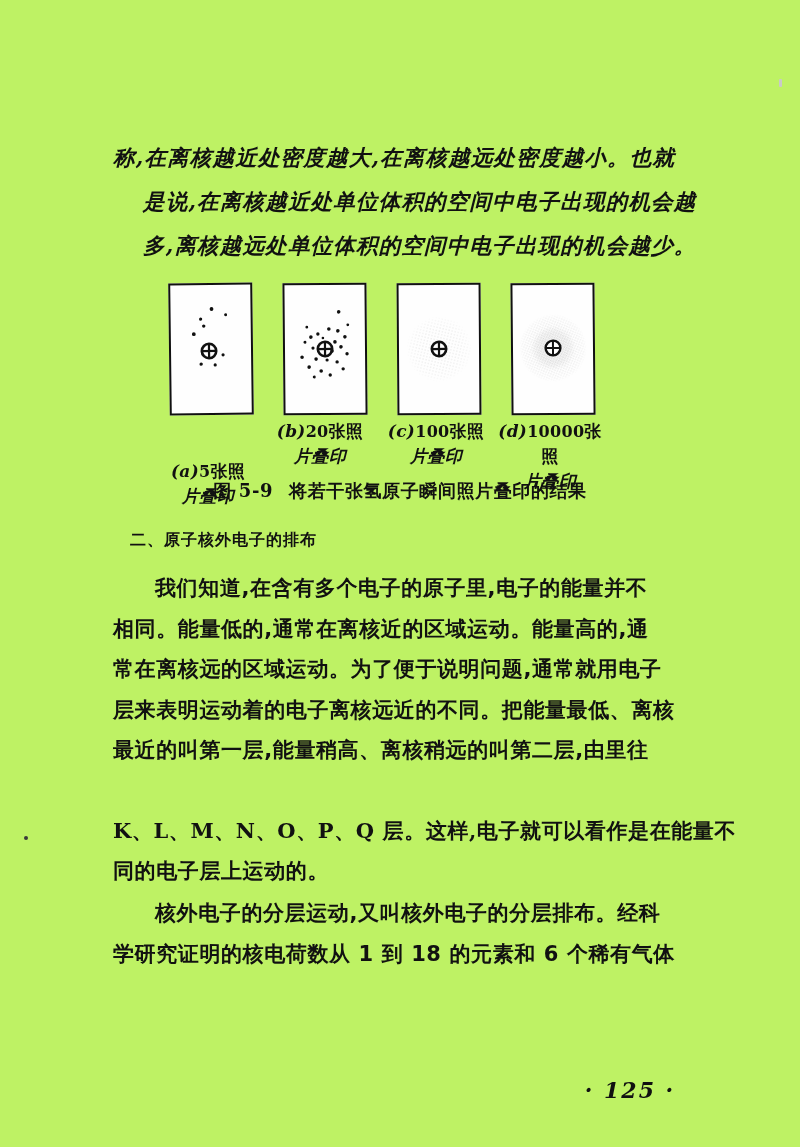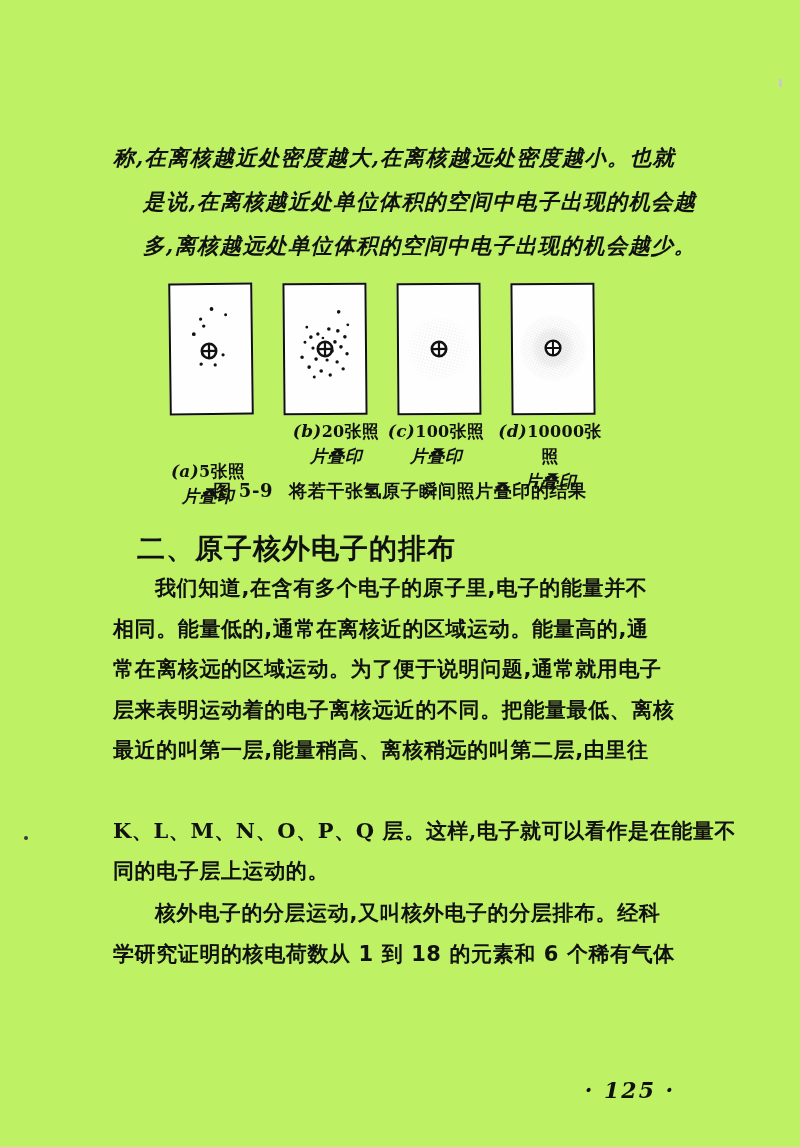--- a/index.html
+++ b/index.html
@@ -38,25 +38,25 @@
     font-size: 21.5px;
     line-height: 44px;
     font-style: italic;
     letter-spacing: 1.2px;
   }
   #intro-para .ln { display: block; white-space: nowrap; }
   #intro-para .ln.ind { text-indent: 30px; }
 
   
   #section-heading {
-    left: 137px;
+    left: 130px;
     top: 530px;
     font-family: "DejaVu Sans", sans-serif;
     font-weight: 700;
-    font-size: 28px;
+    font-size: 16px;
     letter-spacing: 1px;
   }
 
   
   .body-para {
     position: absolute;
     left: 113px;
     width: 576px;
     font-family: "DejaVu Sans", sans-serif;
     font-weight: 700;
@@ -126,21 +126,21 @@
     font-style: italic;
     font-weight: 700;
   }
   .cap .cnt {
     font-family: "DejaVu Serif", serif;
     font-style: normal;
     font-weight: 700;
     font-size: 16px;
   }
   .cap.c0 { left: 0px; margin-top: 40px; }
-  .cap.c1 { left: 128px; }
+  .cap.c1 { left: 112px; }
   .cap.c2 { left: 228px; }
   .cap.c3 { left: 342px; }
   .cap .l2 { display: block; font-style: italic; }
 
   #figure-title {
     position: absolute;
     left: 0;
     top: 196px;
     width: 500px;
     text-align: center;

